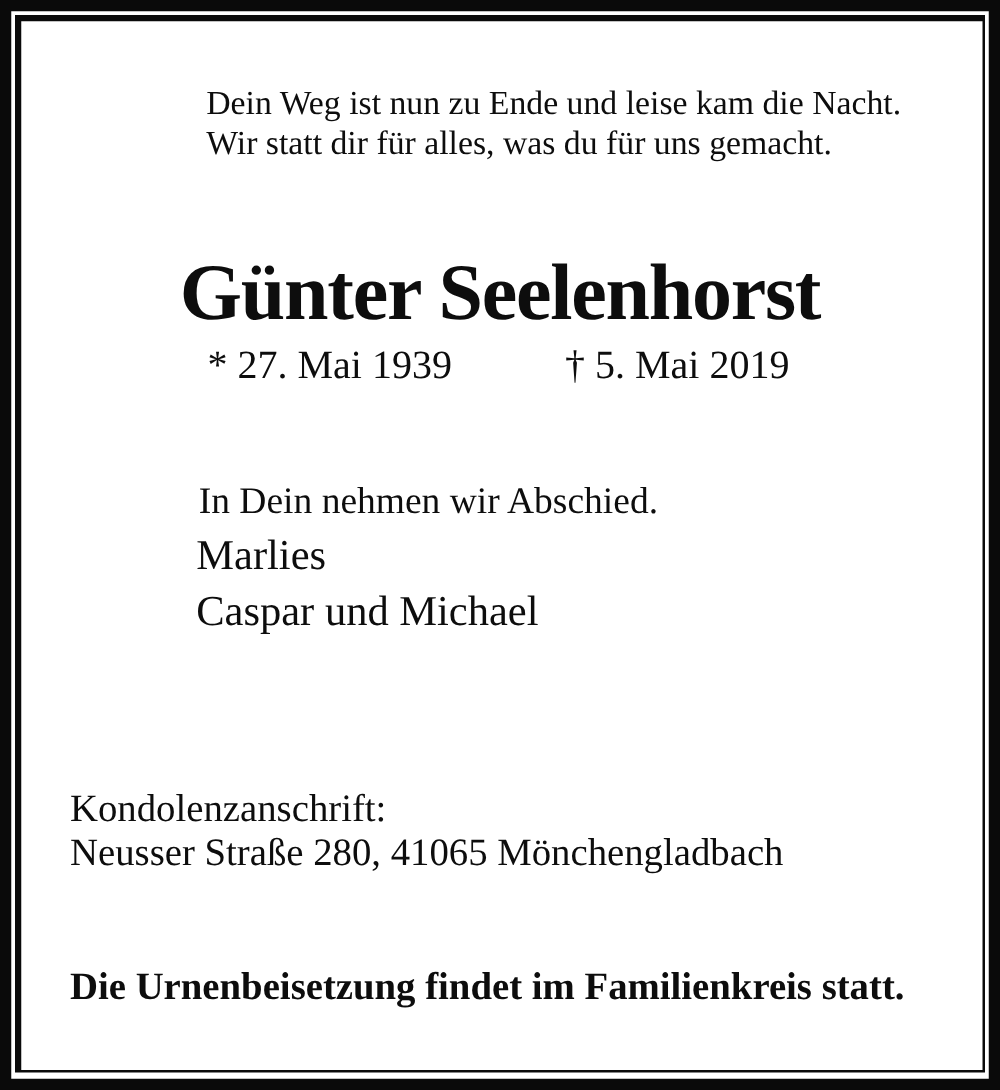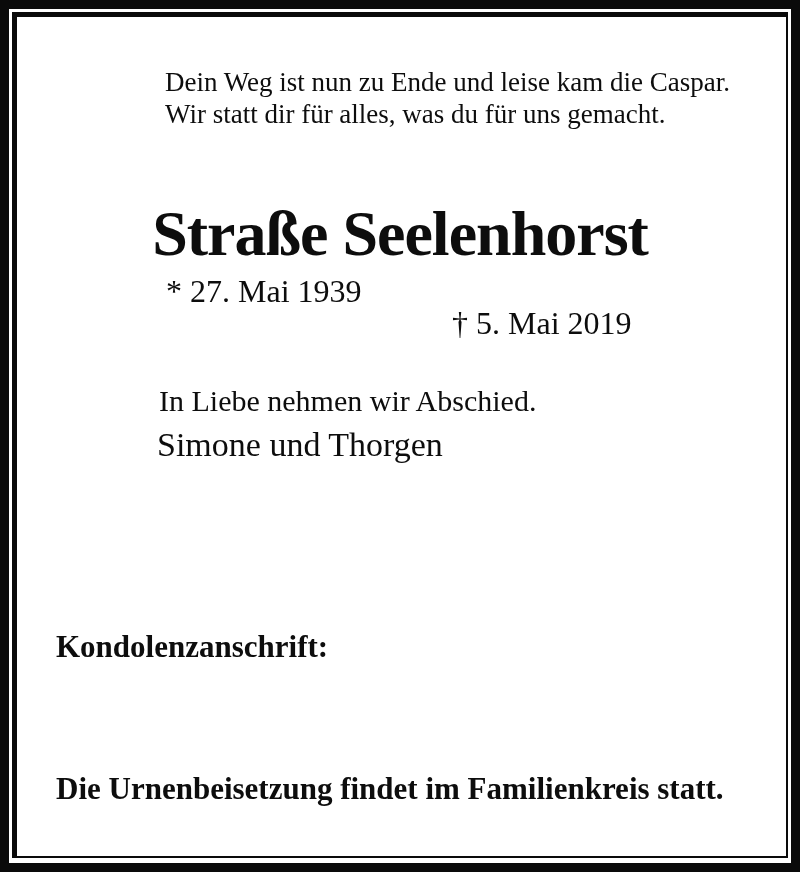--- a/index.html
+++ b/index.html
@@ -63,21 +63,20 @@
   }
   .birth-date {
     position: absolute;
     left: 166px;
     white-space: nowrap;
   }
   .death-date {
     position: absolute;
     left: 452px;
     white-space: nowrap;
-    margin-top: 32px;
   }
   .farewell {
     position: absolute;
     left: 159px;
     top: 383px;
     font-size: 30px;
     line-height: 35px;
     white-space: nowrap;
   }
   .mourners {
@@ -88,54 +87,55 @@
     line-height: 45px;
     white-space: nowrap;
   }
   .condolence {
     position: absolute;
     left: 56px;
     top: 629px;
     font-size: 31px;
     line-height: 35px;
     white-space: nowrap;
-    font-weight: bold;
   }
   .burial-note {
     position: absolute;
     left: 56px;
     top: 771px;
     font-size: 31px;
     line-height: 35px;
     white-space: nowrap;
     font-weight: bold;
   }
 </style>
 </head>
 <body>
 
 <div class="frame-outer">
   <div class="frame-inner"></div>
 </div>
 
 <div class="verse">
-  <div>Dein Weg ist nun zu Ende und leise kam die Caspar.</div>
+  <div>Dein Weg ist nun zu Ende und leise kam die Nacht.</div>
   <div>Wir statt dir für alles, was du für uns gemacht.</div>
 </div>
 
-<h1 class="deceased-name">Straße Seelenhorst</h1>
+<h1 class="deceased-name">Günter Seelenhorst</h1>
 
 <div class="dates-row">
   <span class="birth-date">* 27. Mai 1939</span>
   <span class="death-date">† 5. Mai 2019</span>
 </div>
 
-<div class="farewell">In Liebe nehmen wir Abschied.</div>
+<div class="farewell">In Dein nehmen wir Abschied.</div>
 
 <div class="mourners">
-  <div>Simone und Thorgen</div>
+  <div>Marlies</div>
+  <div>Caspar und Michael</div>
 </div>
 
 <div class="condolence">
   <div>Kondolenzanschrift:</div>
+  <div>Neusser Straße 280, 41065 Mönchengladbach</div>
 </div>
 
 <div class="burial-note">Die Urnenbeisetzung findet im Familienkreis statt.</div>
 
 </body></html>

